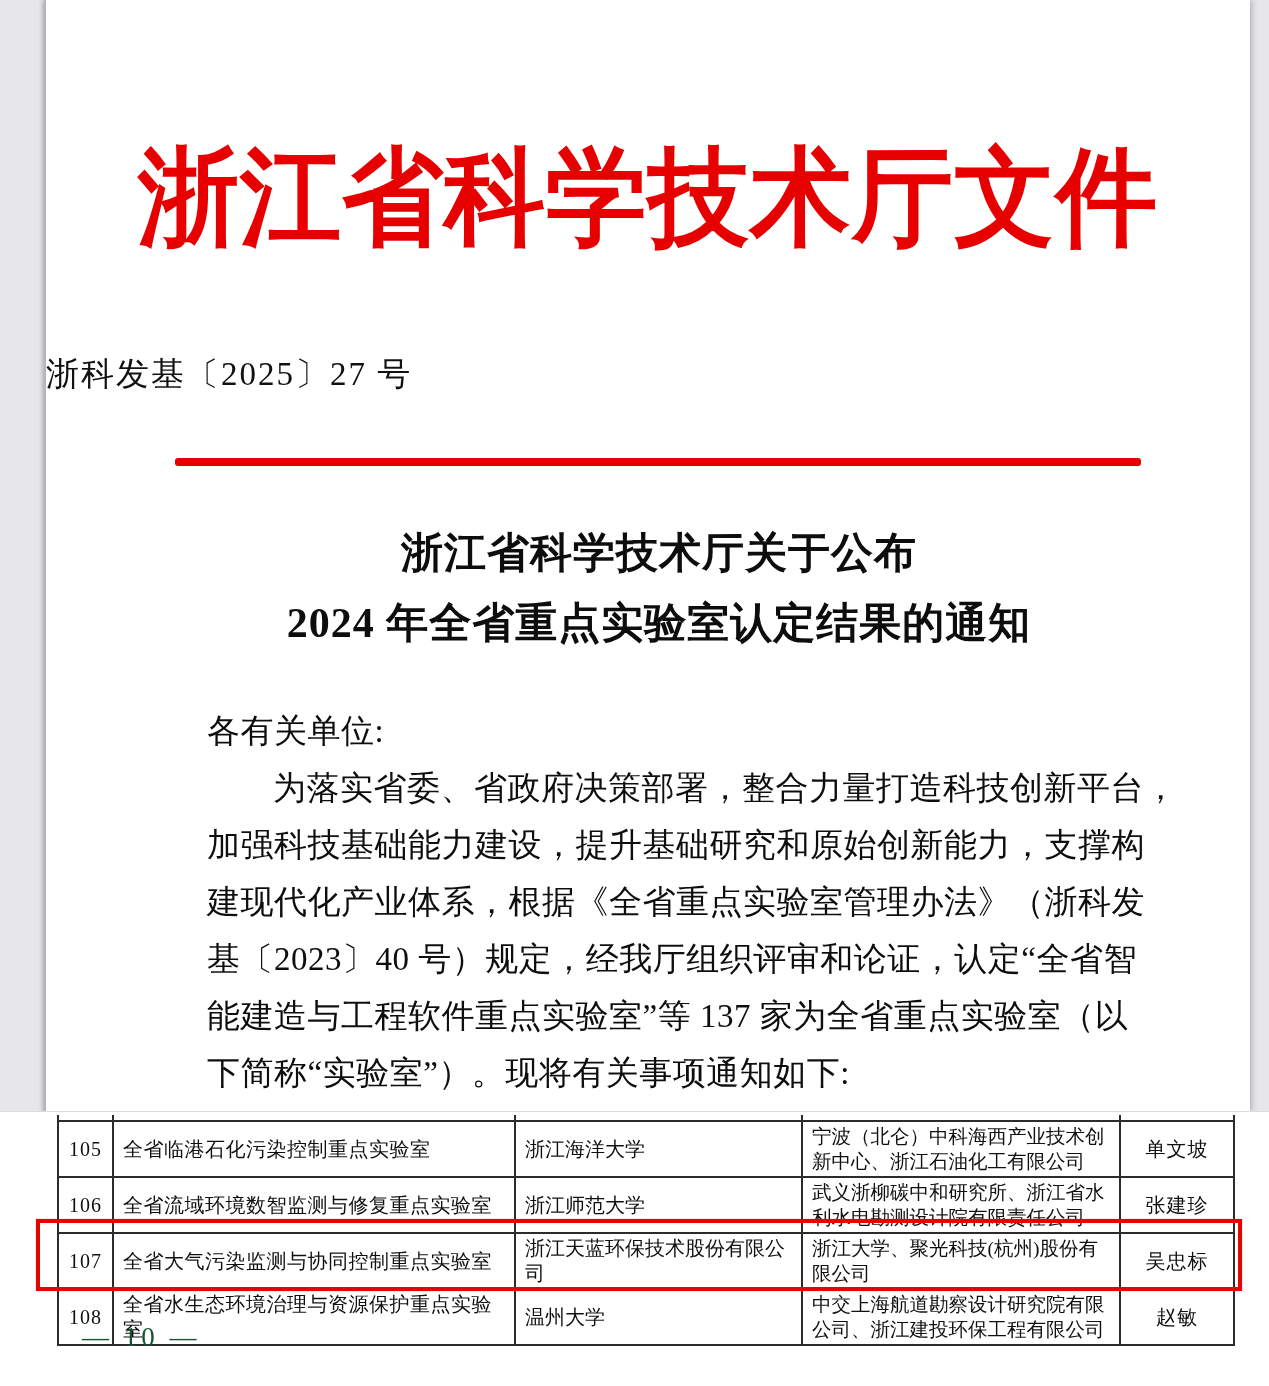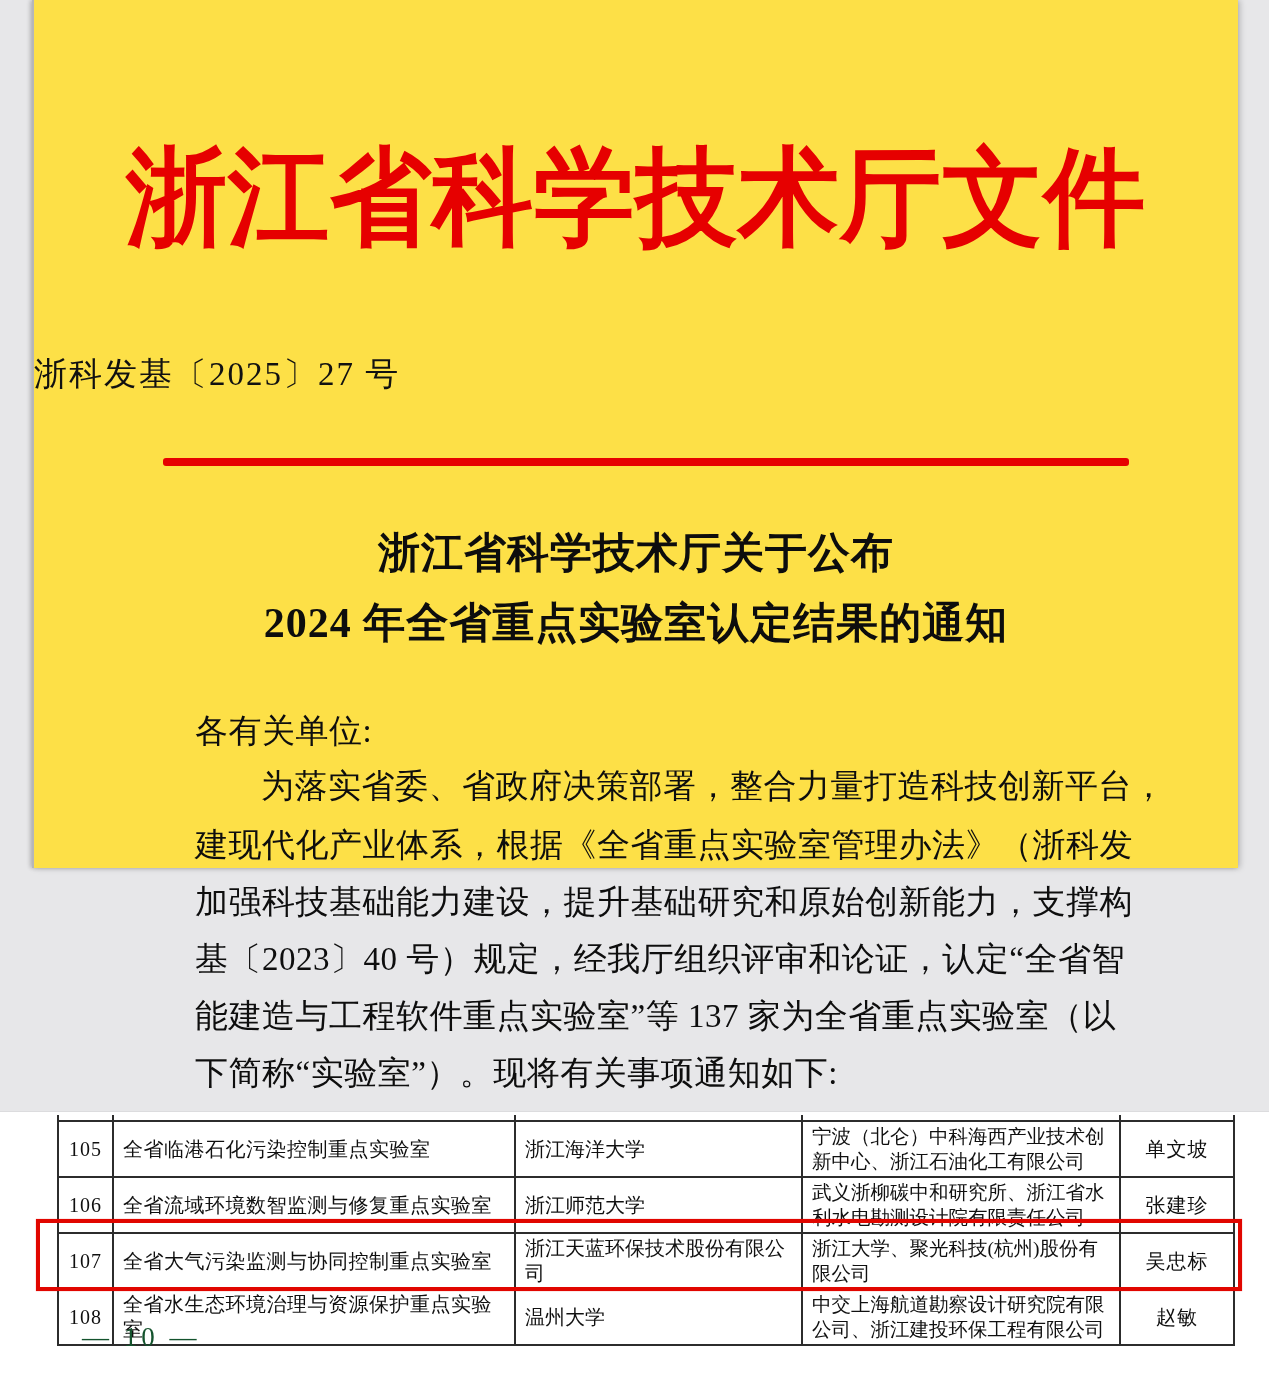--- a/index.html
+++ b/index.html
@@ -4,22 +4,22 @@
 <style>
   html,body{margin:0;padding:0;}
   body{
     width:1269px;height:1386px;position:relative;overflow:hidden;
     background:#e7e7e9;
     font-family:"Liberation Serif","DejaVu Serif",serif;
     color:#1a1a1a;
   }
   
   .doc-page{
-    position:absolute;left:32px;top:0;width:1204px;height:868px;
-    background:#fde047;
+    position:absolute;left:44px;top:0;width:1204px;height:1112px;
+    background:#ffffff;
     border-left:2px solid #b6b6b8;
     box-shadow:2px 0 6px rgba(0,0,0,.22), -2px 0 4px rgba(0,0,0,.18);
   }
   .red-header{
     position:absolute;left:0;top:118px;width:1204px;
     text-align:center;
     font-size:101px;line-height:160px;font-weight:700;
     color:#e60000;letter-spacing:1px;white-space:nowrap;
     transform:scaleY(1.06);
   }
@@ -28,28 +28,28 @@
     font-size:33px;line-height:44px;color:#111;
     letter-spacing:2px;
   }
   .red-rule{
     position:absolute;left:129px;top:458px;width:966px;height:8px;
     background:#e60000;border-radius:3px;
   }
   .notice-title{
     position:absolute;left:0;top:518px;width:1204px;
     text-align:center;font-size:42px;line-height:70px;font-weight:700;
-    color:#0d0d0d;letter-spacing:1px;
+    color:#0d0d0d;letter-spacing:1px;padding-left:11px;
   }
   .body-block{
     position:absolute;left:161px;top:703px;width:934px;
     font-size:33px;color:#0e0e0e;
   }
   .body-line{height:57px;line-height:57px;white-space:nowrap;letter-spacing:0.5px;}
-  .body-line.indent{text-indent:2em;font-family:Liberation Mono, monospace;}
+  .body-line.indent{text-indent:2em;}
   
   .bottom-sheet{
     position:absolute;left:0;top:1112px;width:1269px;height:274px;
     background:#ffffff;
     box-shadow:0 -1px 0 #dcdcde;
   }
   table.results{
     position:absolute;left:57px;top:1115px;width:1176px;
     border-collapse:collapse;table-layout:fixed;
     font-size:20px;color:#101010;
@@ -87,22 +87,22 @@
   <div class="red-header">浙江省科学技术厅文件</div>
   <div class="doc-number">浙科发基〔2025〕27 号</div>
   <div class="red-rule"></div>
   <div class="notice-title">
     <div>浙江省科学技术厅关于公布</div>
     <div>2024 年全省重点实验室认定结果的通知</div>
   </div>
   <div class="body-block">
     <div class="body-line">各有关单位:</div>
     <div class="body-line indent">为落实省委、省政府决策部署，整合力量打造科技创新平台，</div>
+    <div class="body-line">加强科技基础能力建设，提升基础研究和原始创新能力，支撑构</div>
     <div class="body-line">建现代化产业体系，根据《全省重点实验室管理办法》（浙科发</div>
-    <div class="body-line">加强科技基础能力建设，提升基础研究和原始创新能力，支撑构</div>
     <div class="body-line">基〔2023〕40 号）规定，经我厅组织评审和论证，认定“全省智</div>
     <div class="body-line">能建造与工程软件重点实验室”等 137 家为全省重点实验室（以</div>
     <div class="body-line">下简称“实验室”）。现将有关事项通知如下:</div>
   </div>
 </div>
 
 <div class="bottom-sheet"></div>
 
 <table class="results">
   <colgroup>

